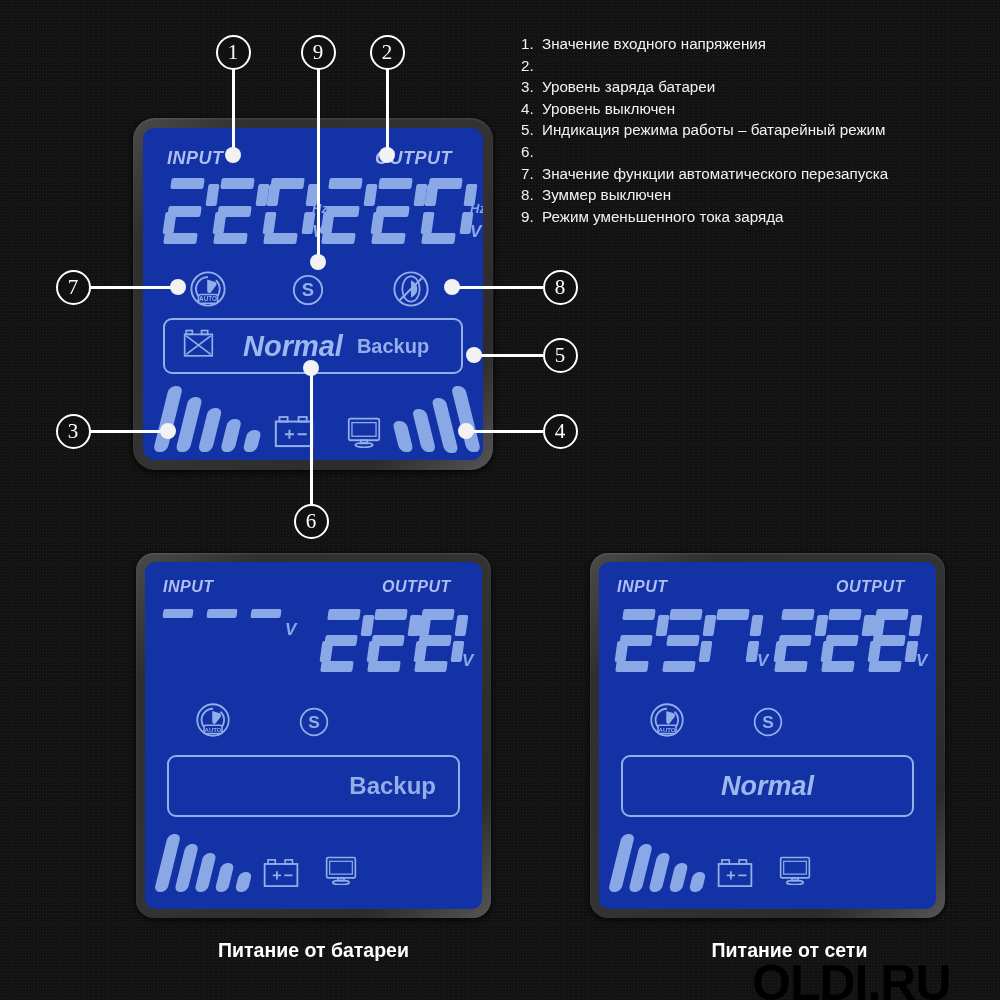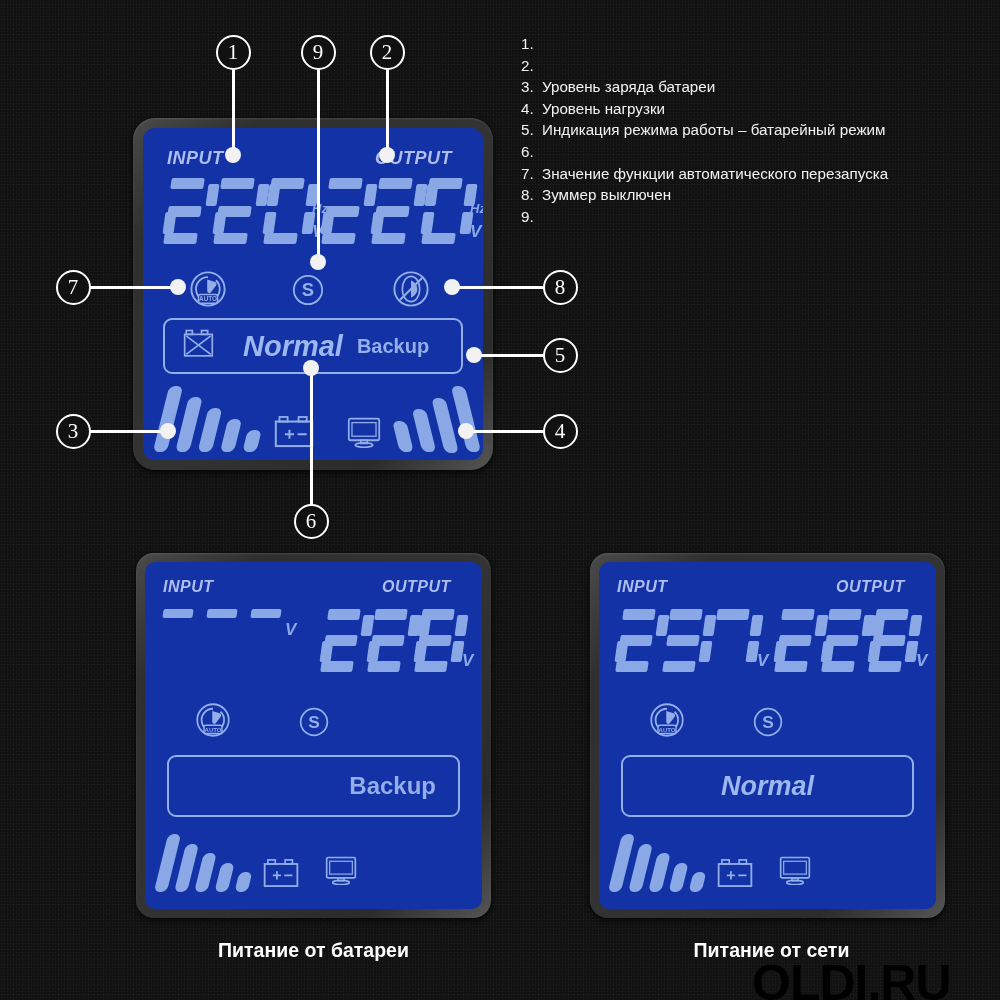--- a/index.html
+++ b/index.html
@@ -120,49 +120,51 @@
 
 <div id="watermark">
   <span>OLDI</span><span>.RU</span>
 </div>
 
 <div id="stage">
 
   <div id="legend">
       <div class="legend-row">
         <span class="legend-num">1.</span>
+        <span>Значение входного напряжения</span>
       </div>
       <div class="legend-row">
         <span class="legend-num">2.</span>
       </div>
       <div class="legend-row">
         <span class="legend-num">3.</span>
         <span>Уровень заряда батареи</span>
       </div>
       <div class="legend-row">
         <span class="legend-num">4.</span>
-        <span>Уровень нагрузки</span>
+        <span>Уровень выключен</span>
       </div>
       <div class="legend-row">
         <span class="legend-num">5.</span>
         <span>Индикация режима работы – батарейный режим</span>
       </div>
       <div class="legend-row">
         <span class="legend-num">6.</span>
       </div>
       <div class="legend-row">
         <span class="legend-num">7.</span>
         <span>Значение функции автоматического перезапуска</span>
       </div>
       <div class="legend-row">
         <span class="legend-num">8.</span>
         <span>Зуммер выключен</span>
       </div>
       <div class="legend-row">
         <span class="legend-num">9.</span>
+        <span>Режим уменьшенного тока заряда</span>
       </div>
     </div>
 
   <div class="device" id="main-device" style="left:133px; top:118px; width:360px; height:352px;">
     <div class="lcd" id="main-lcd">
         <div class="io-label" style="font-size: 18px; position: absolute; left: 24px; top: 20px;">INPUT</div>
         <div class="io-label" style="font-size: 18px; position: absolute; left: 232px; top: 20px;">OUTPUT</div>
         <div class="seg-row" style="position: absolute; left: 22px; top: 50px;">
           <span style="display: inline-flex; align-items: flex-end;">
             <span class="digit" style="width: 44px; height: 66px;">
@@ -454,21 +456,21 @@
             </svg></div>
         </div>
         <div style="position: absolute; left: 180px; top: 294px;"><svg width="32" height="29.44" viewBox="0 0 42 39">
             <rect x="2" y="2" width="38" height="27" rx="2" fill="none" stroke="#93aee9" stroke-width="2.2"></rect>
             <rect x="6" y="7" width="30" height="17" fill="none" stroke="#93aee9" stroke-width="1.6"></rect>
             <rect x="17" y="29" width="8" height="4" fill="none" stroke="#93aee9" stroke-width="2"></rect>
             <ellipse cx="21" cy="35" rx="11" ry="2.8" fill="none" stroke="#93aee9" stroke-width="2"></ellipse>
           </svg></div>
       </div>
   </div>
-  <div class="caption" id="mains-caption" style="left:594px; top:939px; width:355px;">Питание от сети</div>
+  <div class="caption" id="mains-caption" style="left:612px; top:939px; width:355px;">Питание от сети</div>
 
   <div id="callout-layer">
       <div class="callout-line" style="left: 231.5px; top: 52px; width: 3px; height: 103px;"></div>
       <div class="callout-dot" style="left: 225px; top: 147px; width: 16px; height: 16px;"></div>
       <div class="callout-circle" style="left: 215.5px; top: 34.5px; width: 35px; height: 35px;">
         <span>1</span>
       </div>
       <div class="callout-line" style="left: 316.5px; top: 52px; width: 3px; height: 210px;"></div>
       <div class="callout-dot" style="left: 310px; top: 254px; width: 16px; height: 16px;"></div>
       <div class="callout-circle" style="left: 300.5px; top: 34.5px; width: 35px; height: 35px;">

